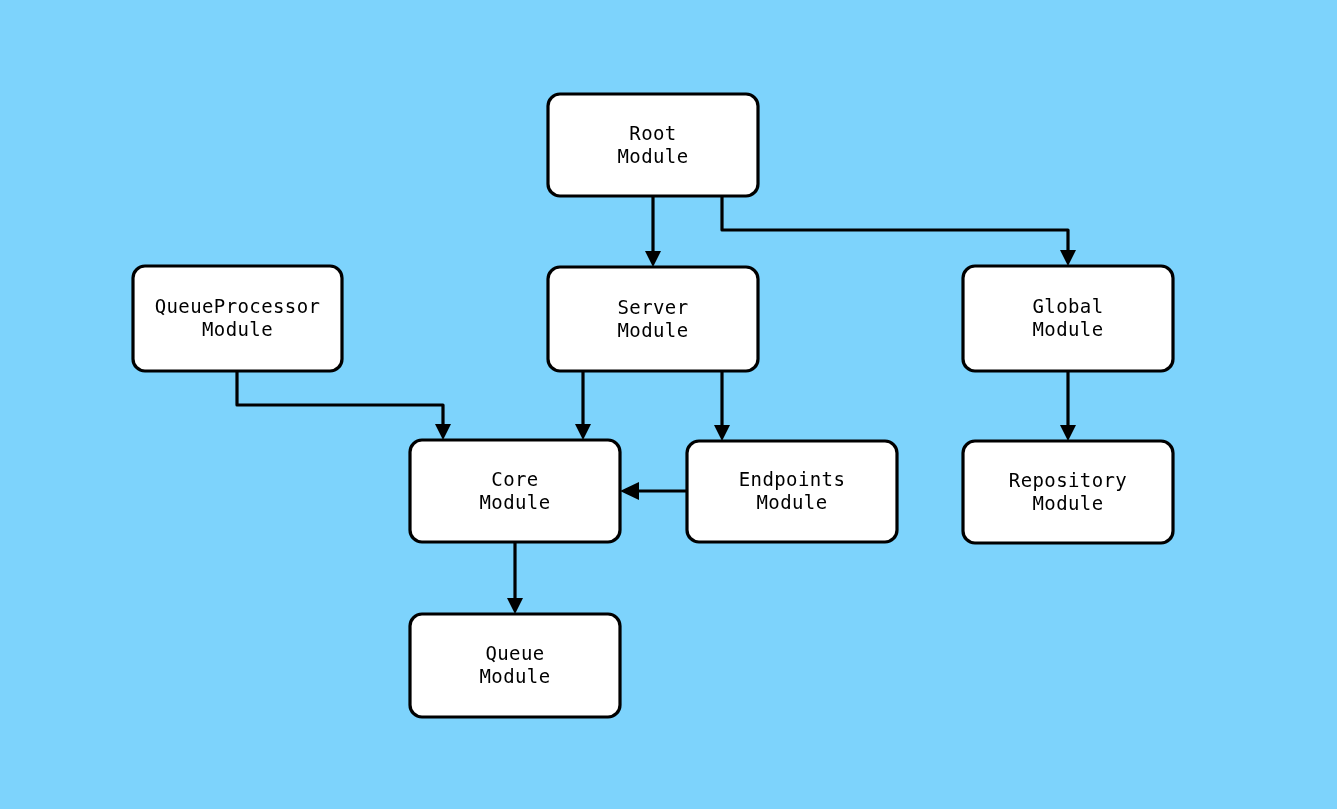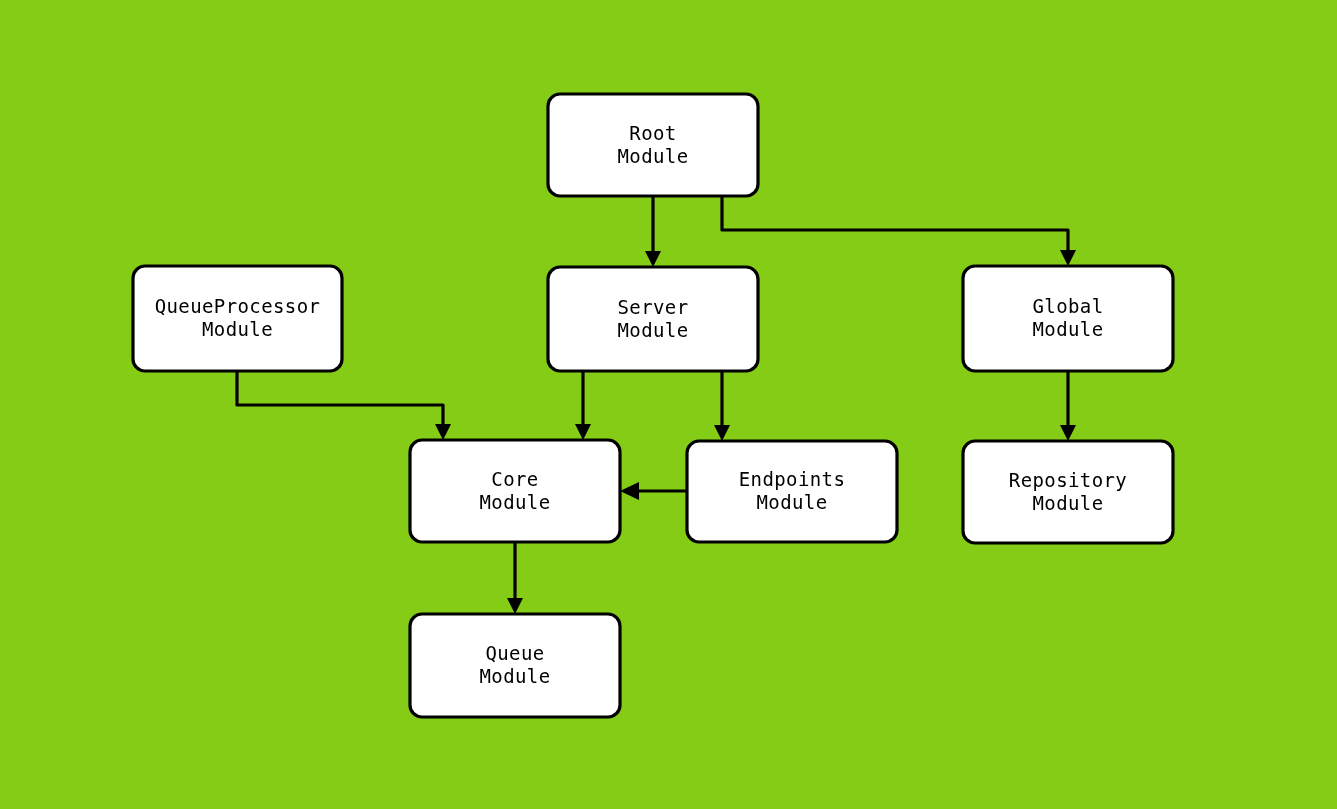--- a/index.html
+++ b/index.html
@@ -10,21 +10,21 @@
   body {
     width: 1337px;
     height: 809px;
     overflow: hidden;
     font-family: "DejaVu Sans Mono", "Liberation Mono", monospace;
   }
   #diagram-root {
     position: relative;
     width: 1337px;
     height: 809px;
-    background: #84cc16;
+    background: #7dd3fc;
   }
   svg.diagram-canvas {
     display: block;
     width: 1337px;
     height: 809px;
   }
   .node-box {
     fill: #ffffff;
     stroke: #000000;
     stroke-width: 3.2;

